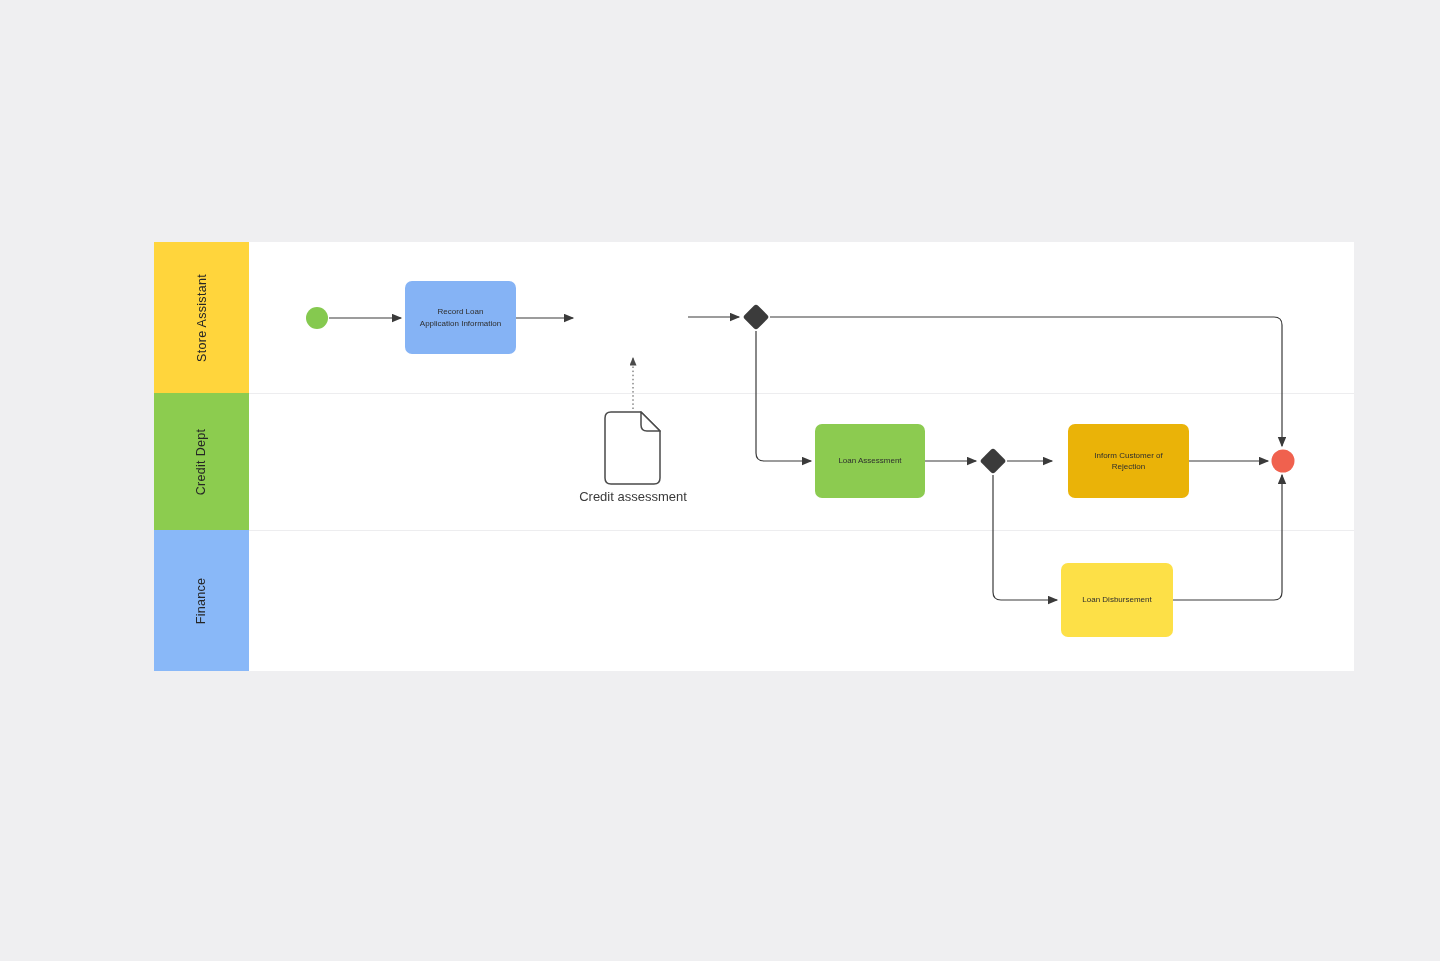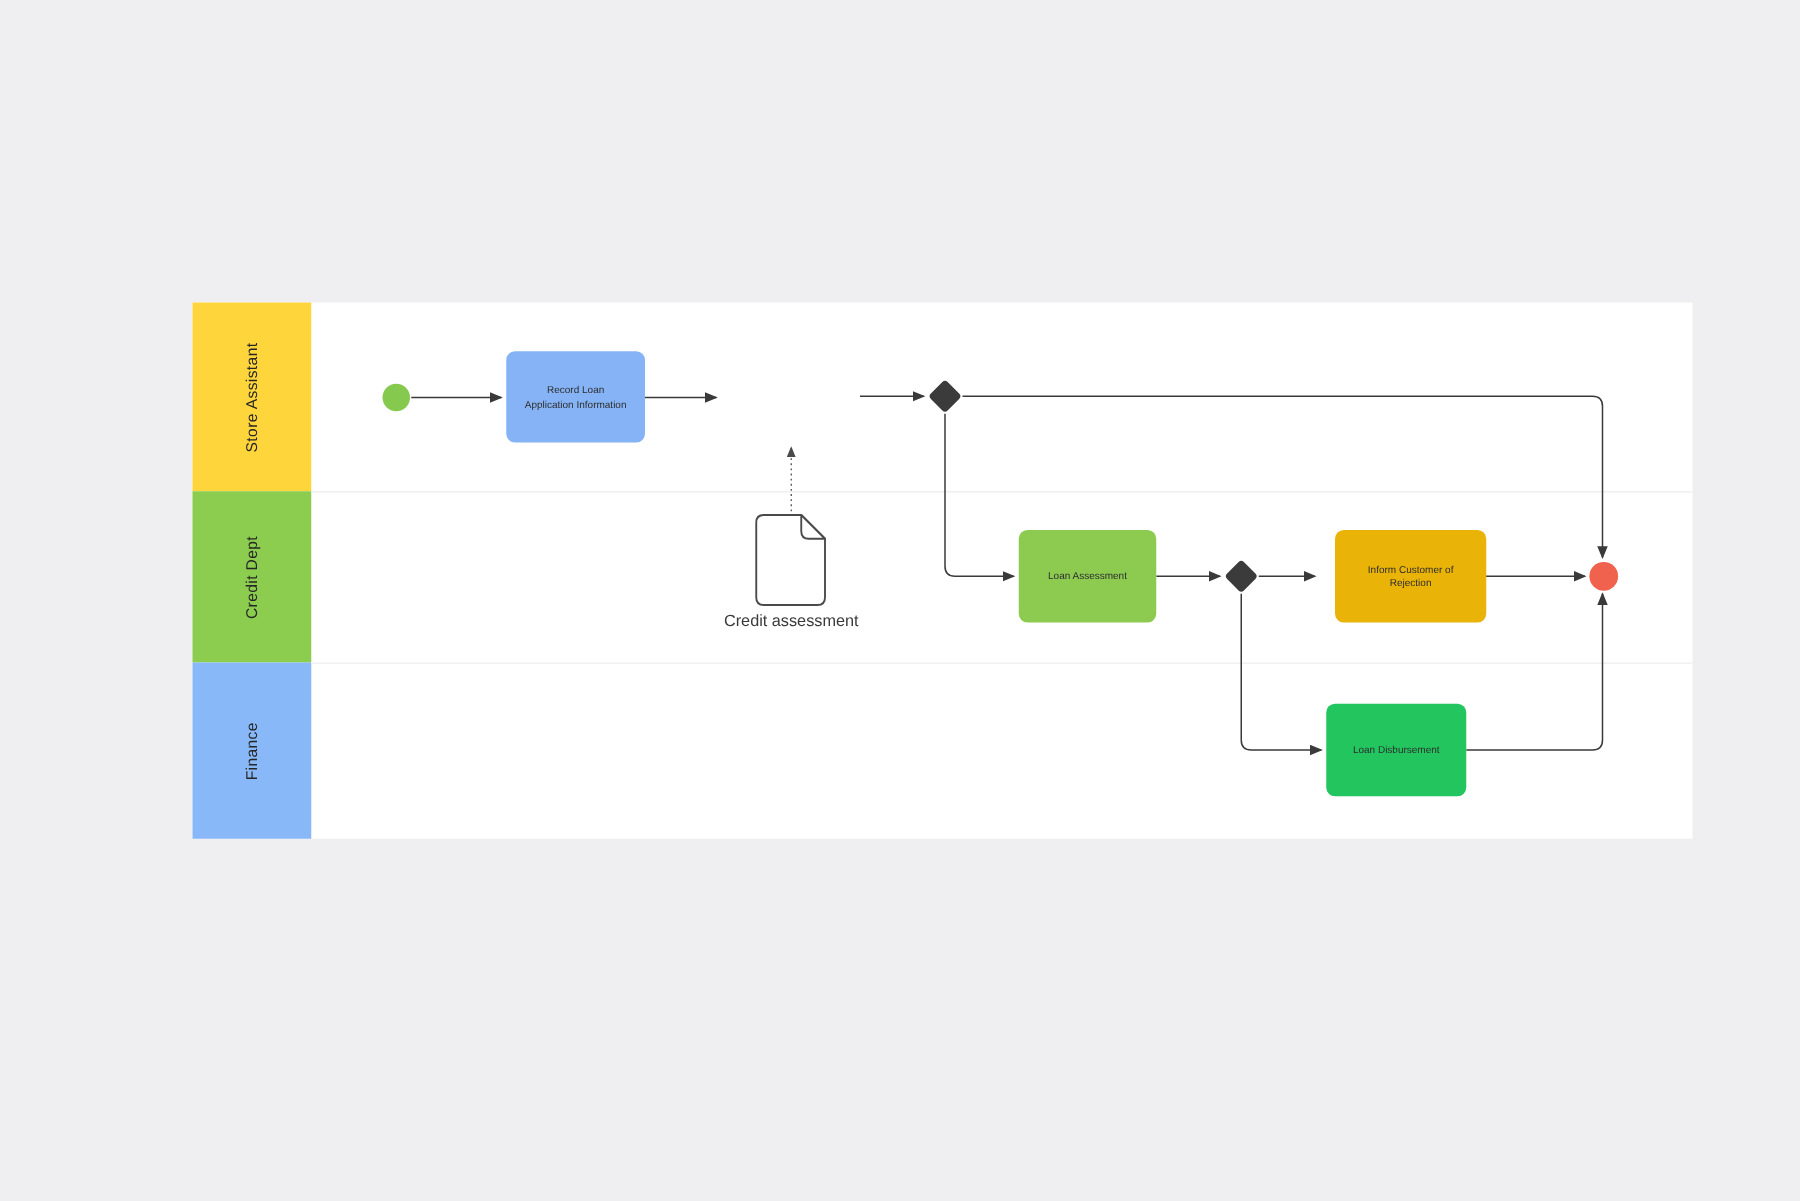--- a/index.html
+++ b/index.html
@@ -115,20 +115,20 @@
 
 
     <div class="task" style="left: 661px; top: 182px; width: 110px; height: 74px; background-color: rgb(140, 203, 80);">
       <span>Loan Assessment</span>
     </div>
 
     <div class="task" style="left: 902px; top: 182px; width: 121px; height: 74px; background-color: #eab308; margin-left: 12px;">
       <span>Inform Customer of Rejection</span>
     </div>
 
-    <div class="task" style="left: 907px; top: 321px; width: 112px; height: 74px; background-color: #22c55e;">
+    <div class="task" style="left: 907px; top: 321px; width: 112px; height: 74px; background-color: #fde047;">
       <span>Loan Disbursement</span>
     </div>
 
     <div class="doc-label" style="left:419px; top:247px; width:120px;">Credit assessment</div>
 
   </div>
 </div>
 
 </body></html>

